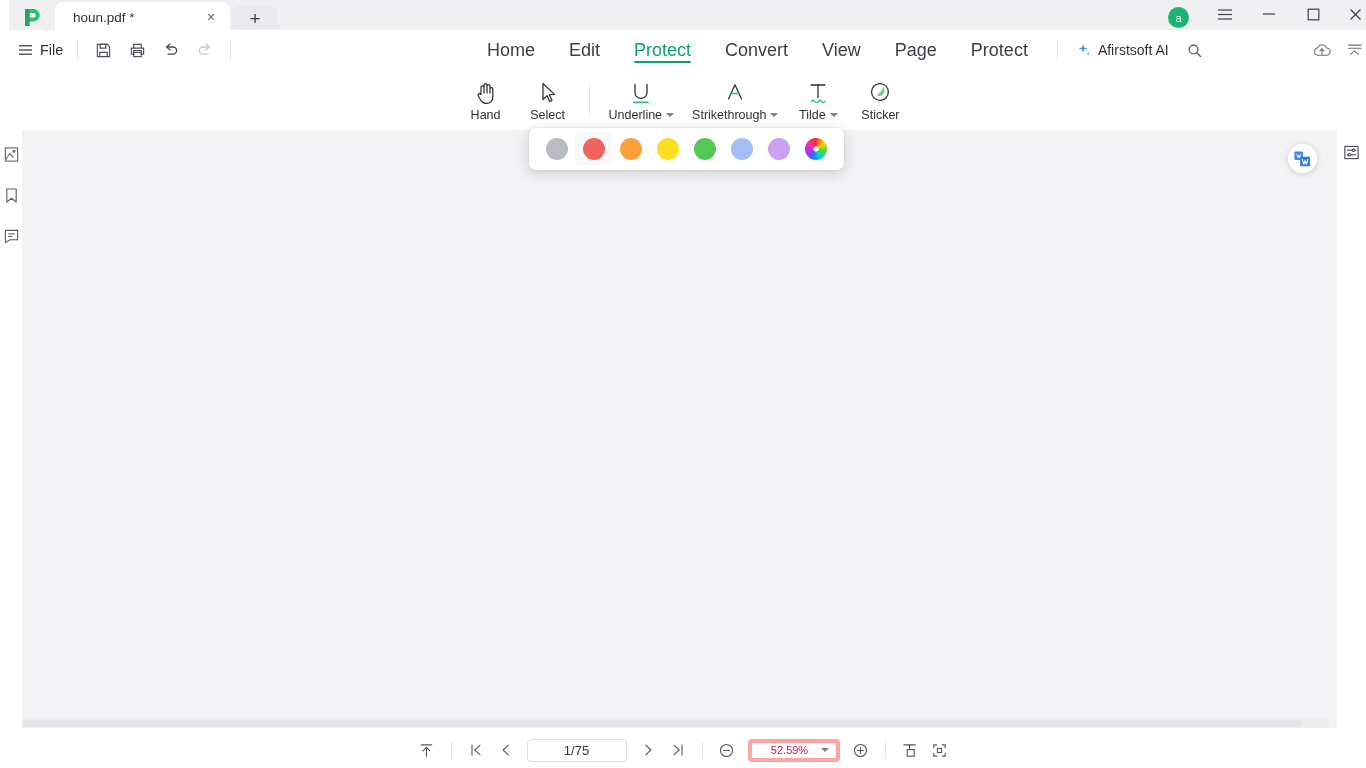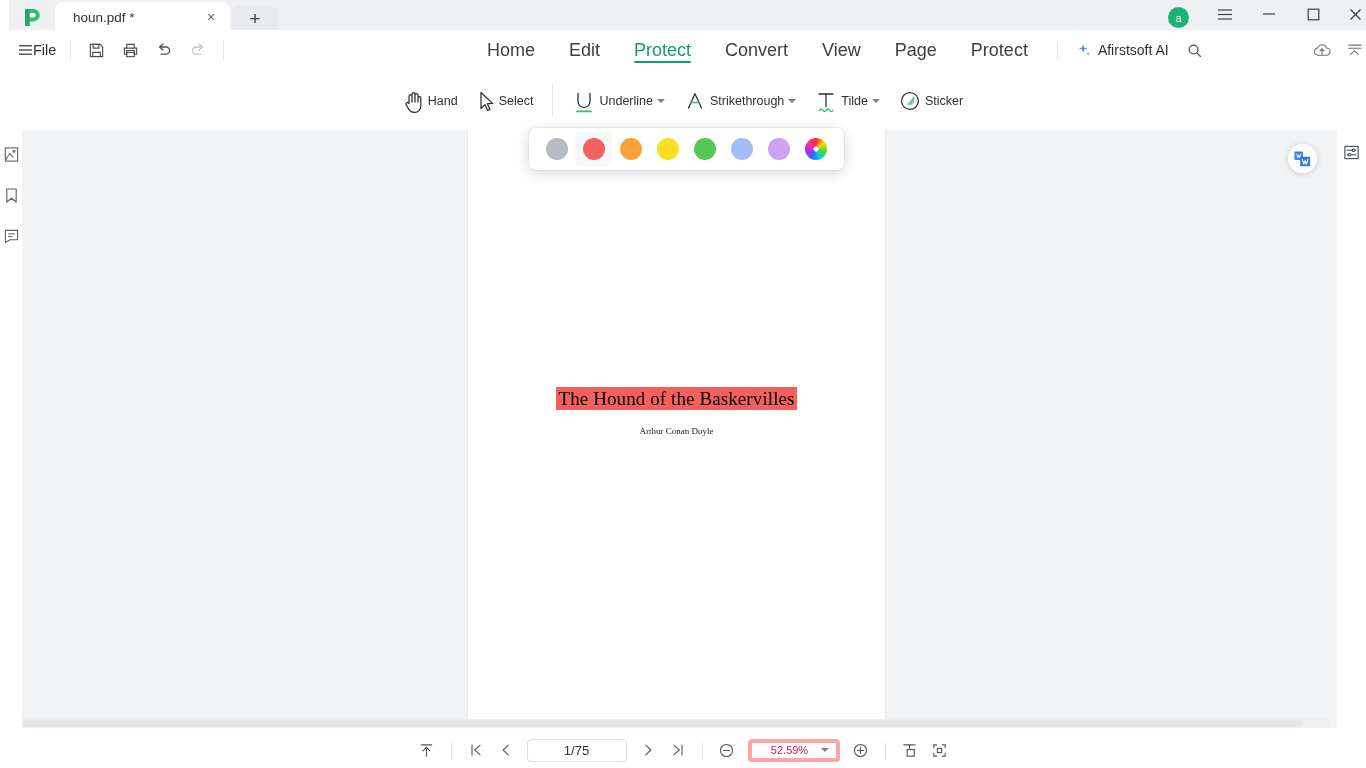--- a/index.html
+++ b/index.html
@@ -57,21 +57,21 @@
     color:#3d4146;
   }
 
   
   .menubar {
     position:absolute; left:0; top:30px; width:1366px; height:40px;
     background:#ffffff;
     display:flex; align-items:center;
   }
   .file-menu {
-    display:flex; align-items:center; 
+    display:flex; align-items:center; gap:7px;
     margin-left:12px; padding:3px 6px;
   }
   .file-label { font-size:14.5px; color:#2d3135; }
   .mb-divider { width:1px; height:20px; background:#e2e5e8; margin:0 8px; }
   .qbtn {
     width:34px; height:28px;
     display:flex; align-items:center; justify-content:center;
     color:#4a4f55;
   }
   .qbtn.disabled { color:#c2c7cc; }
@@ -106,21 +106,21 @@
 
   
   .ribbon {
     position:absolute; left:0; top:70px; width:1366px; height:60px;
     background:#ffffff;
     display:flex; align-items:center; justify-content:center;
   }
   .ribbon-inner { display:flex; align-items:center; }
   .tool {
     width:auto; min-width:62px; height:54px; padding:4px 9px 3px;
-    display:flex; flex-direction:row; align-items:center; justify-content:center;
+    display:flex; flex-direction:column; align-items:center; justify-content:center;
     gap:3px; border-radius:5px;
   }
   .tool.active { background:#e9eaec; }
   .tool-icon { height:26px; display:flex; align-items:flex-end; justify-content:center; }
   .tool-label {
     font-size:12.5px; color:#2d3135; display:flex; align-items:center; gap:4px;
     white-space:nowrap;
   }
   .caret-down {
     width:0;height:0;border-left:4px solid transparent;border-right:4px solid transparent;
@@ -490,26 +490,20 @@
     <div class="side-btn">
       <svg width="17" height="16" viewBox="0 0 18 17" fill="none" stroke="currentColor" stroke-width="1.15" stroke-linejoin="round">
         <path d="M2.5 2.5 h13 v10 h-8 l-5 3 Z"></path>
         <line x1="5.5" y1="6.2" x2="12.5" y2="6.2"></line>
           <line x1="5.5" y1="9" x2="10" y2="9"></line>
       </svg>
     </div>
   </div>
 
   <div class="canvas">
-    <div class="page">
-      <div class="doc-title">
-        <span>The Hound of the Baskervilles</span>
-      </div>
-      <div class="doc-author">Arthur Conan Doyle</div>
-    </div>
     <div class="hscroll">
       <div class="hscroll-thumb"></div>
     </div>
   </div>
 
   <div class="vscroll"></div>
 
   <div class="convert-fab">
     <svg width="19" height="19" viewBox="0 0 20 20">
       <rect x="1.5" y="2.5" width="9" height="9" rx="1" fill="#3b87f0"></rect>

